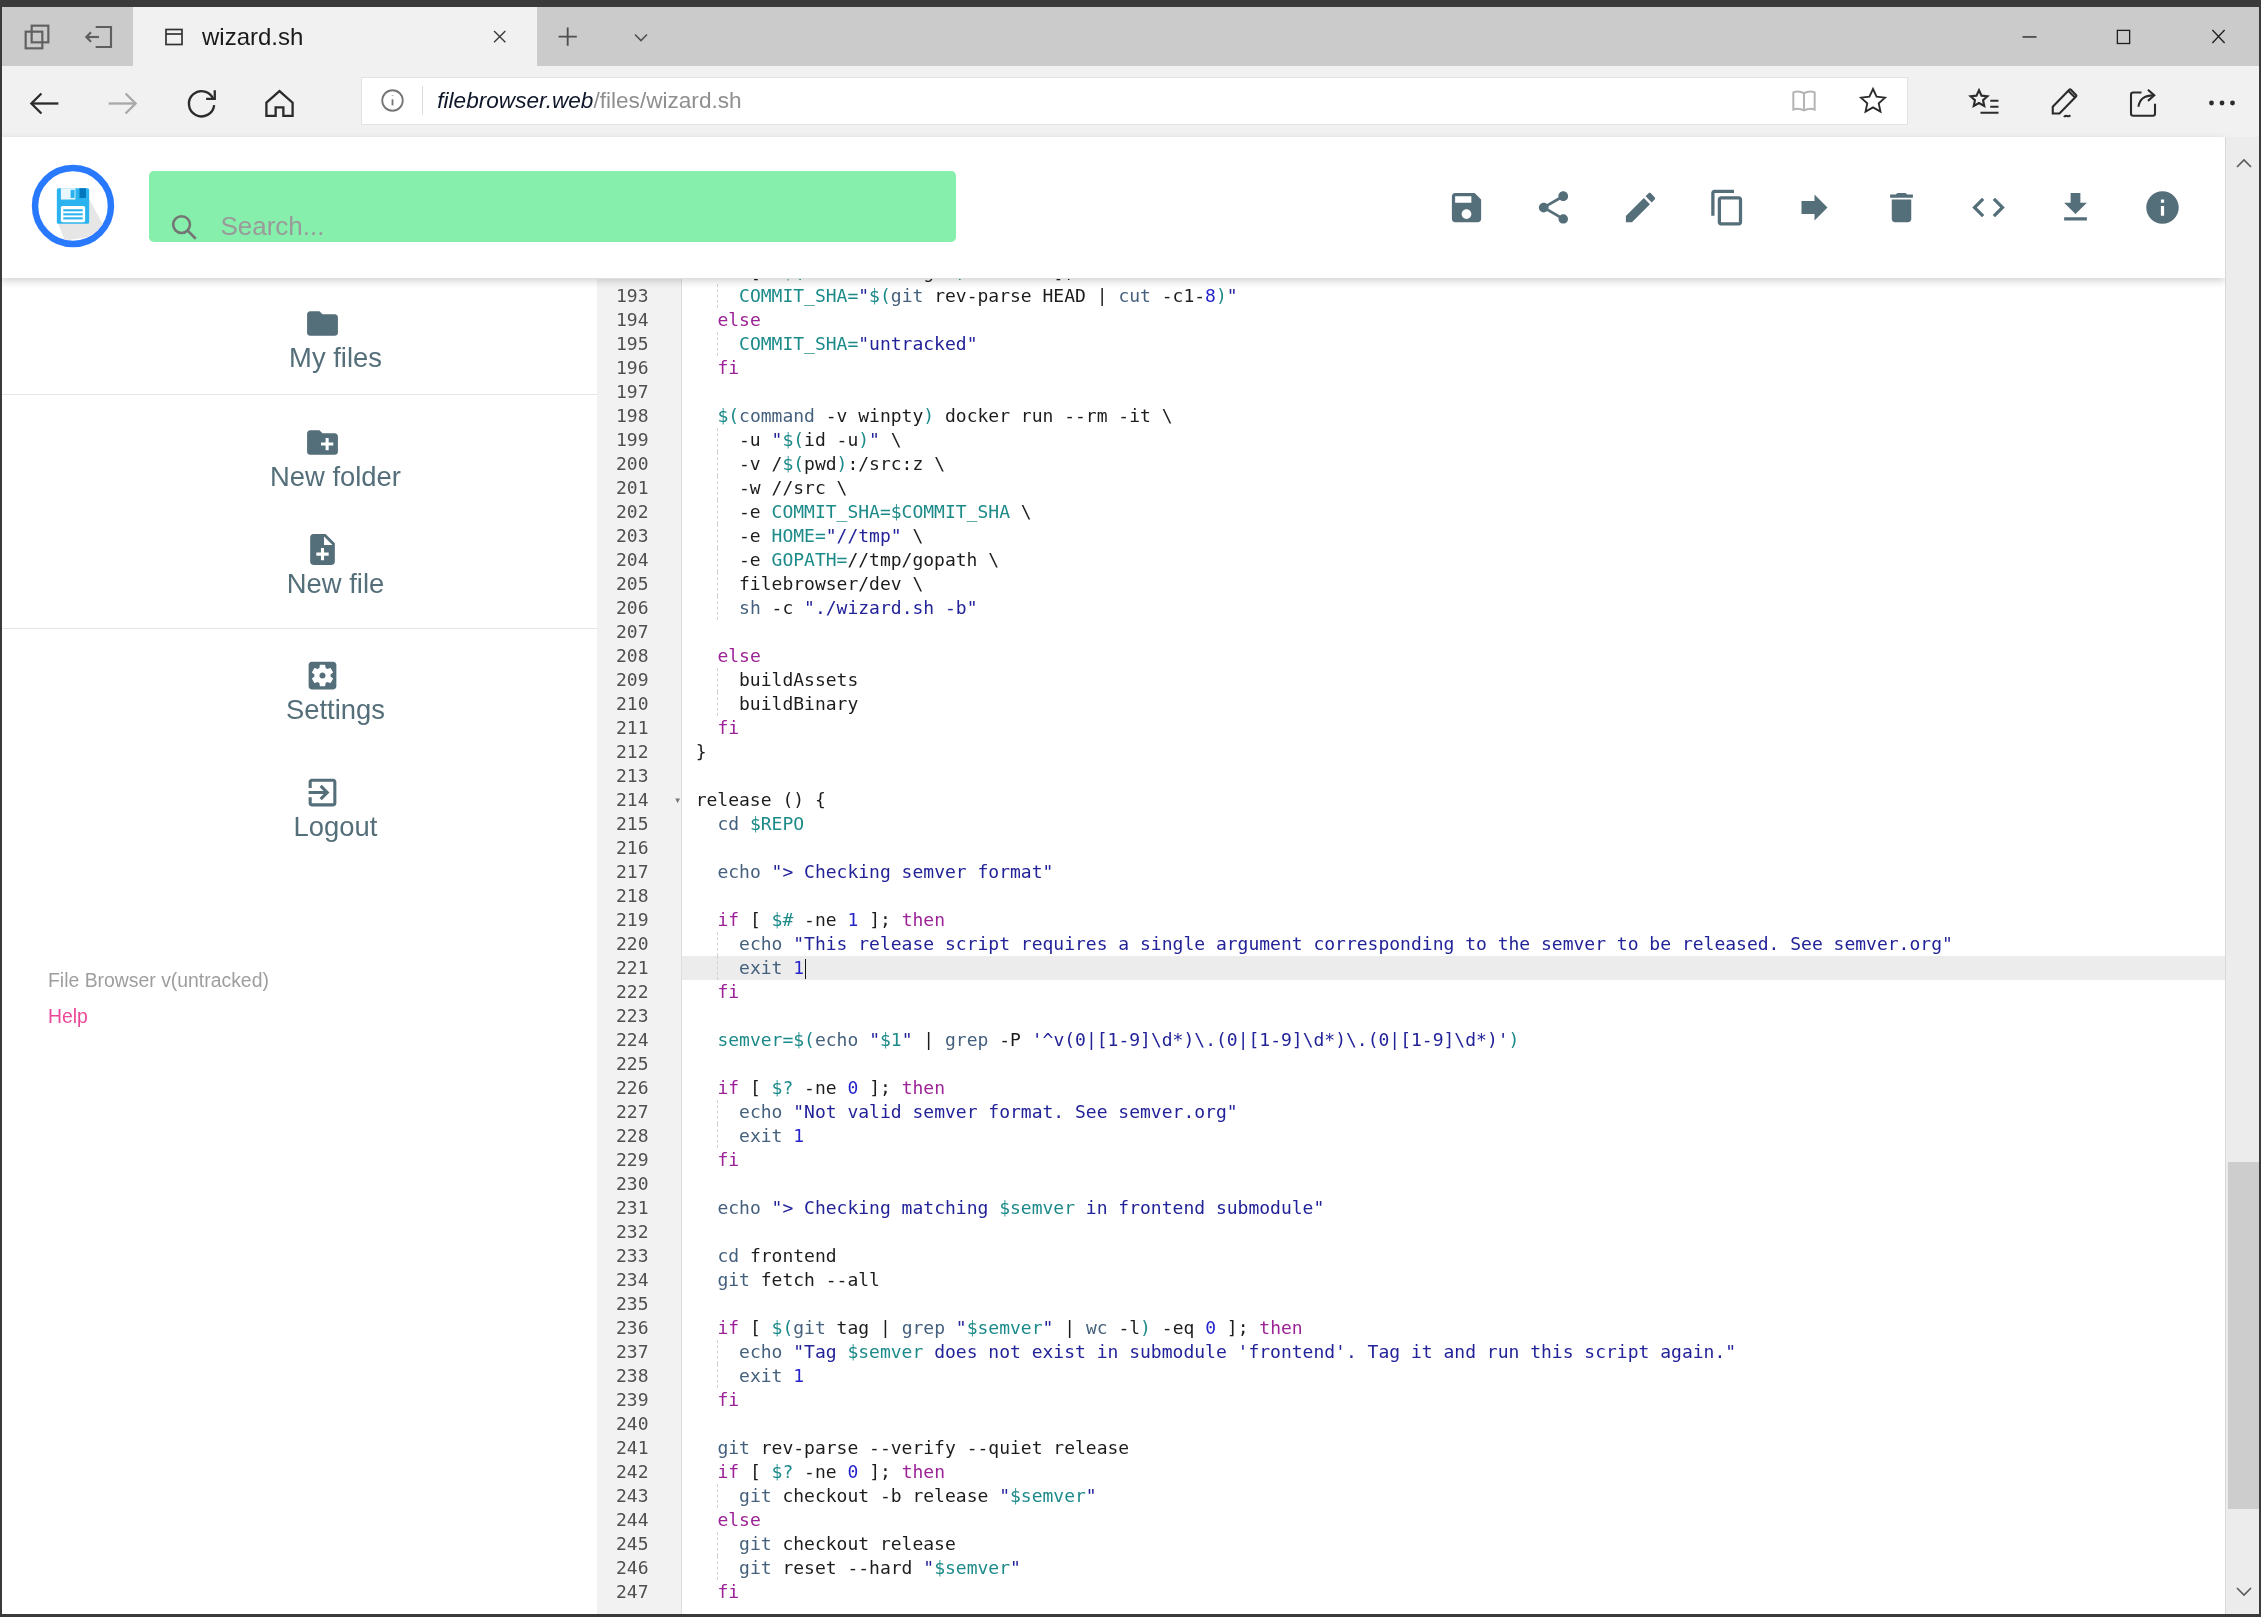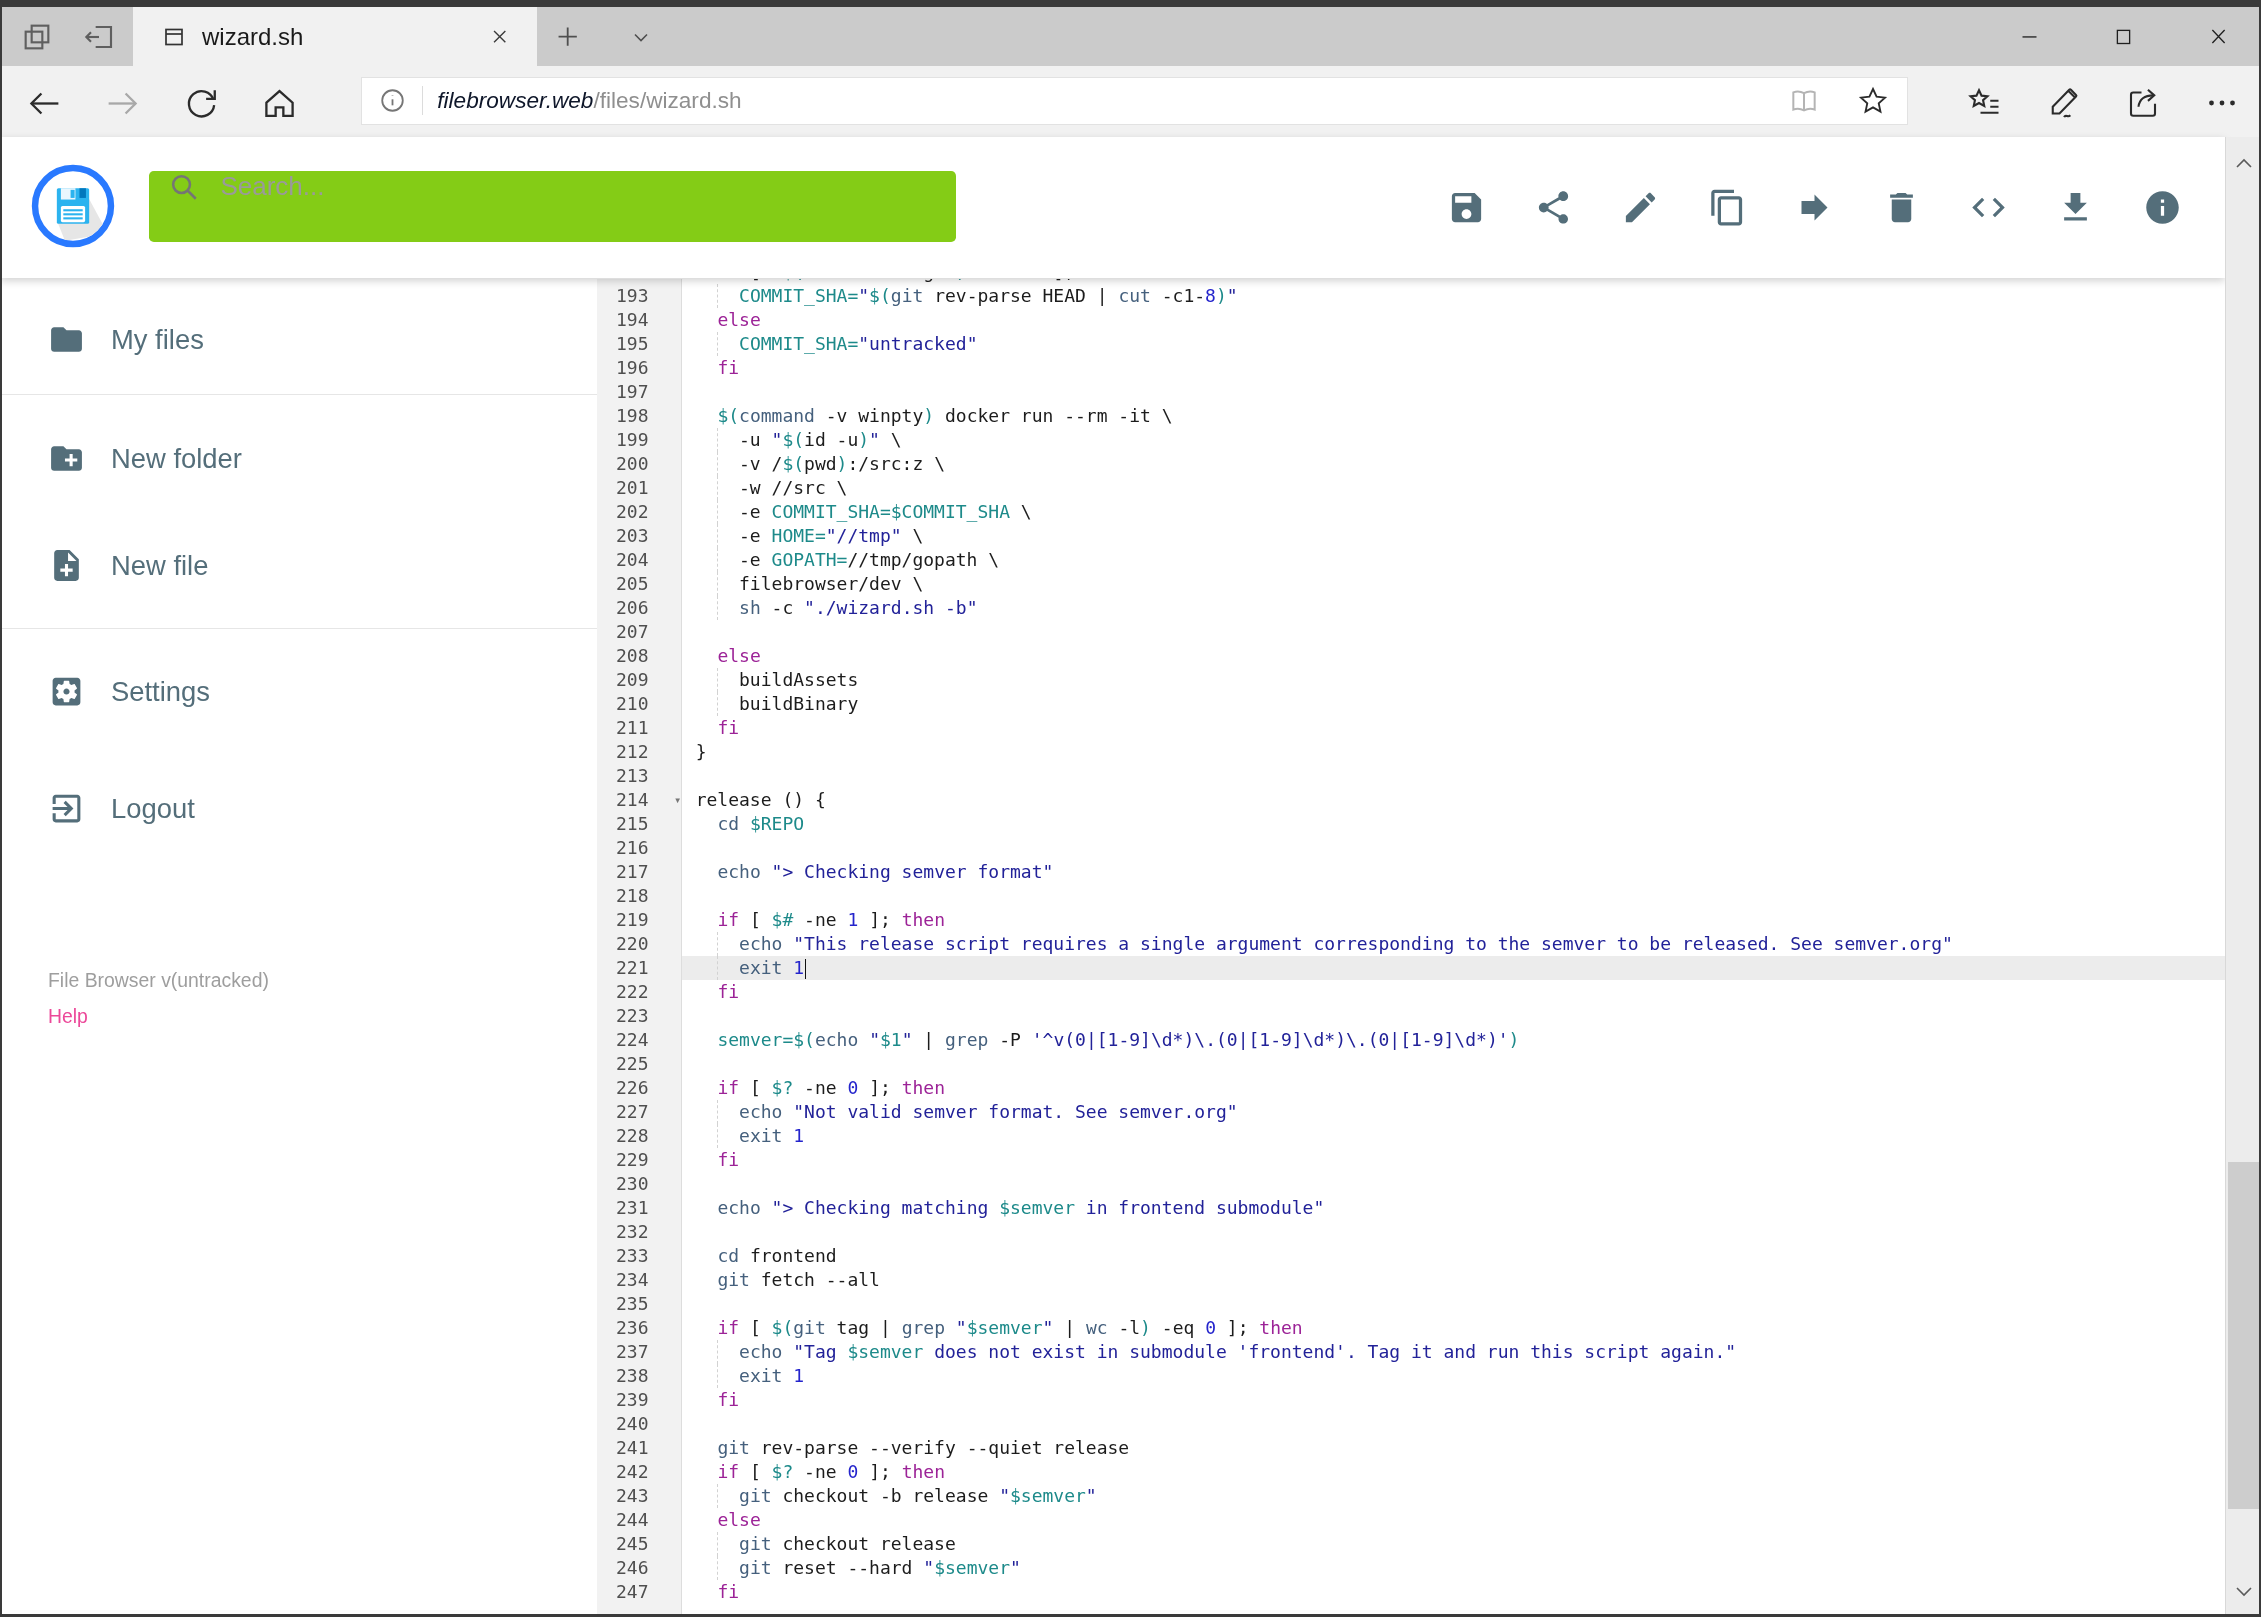--- a/index.html
+++ b/index.html
@@ -27,29 +27,29 @@
   .url-info { width:60px; display:flex; align-items:center; justify-content:center; }
   .url-divider { width:0.8px; height:29px; background:#dcdcdc; }
   .url-text { font-size:22.6px; margin-left:14.5px; white-space:nowrap; flex:1; overflow:hidden; }
   .url-host { color:#0f172a;font-style:italic; }
   .url-path { color:#8f8f8f; }
   .url-side { width:69px; display:flex; align-items:center; justify-content:center; }
 
   
   .appheader { position:absolute; left:0; top:137px; width:2225px; height:141px; background:#fff; box-shadow:0 3.2px 8px rgba(0,0,0,0.18); z-index:10; }
   .logo { position:absolute; left:31px; top:27px; width:84px; height:84px; border:none; background:transparent; }
-  .searchbox { position:absolute; left:149px; top:34px; width:807px; height:71px; background:#84cc16; border-radius:4.8px; display:flex; align-items:flex-start; padding:0 19.4px; }
+  .searchbox { position:absolute; left:149px; top:34px; width:807px; height:71px; background:#86efac; border-radius:4.8px; display:flex; align-items:flex-end; padding:0 19.4px; }
   .searchbox input { border:none; outline:none; background:transparent; font-size:26px; color:#555; margin-left:21px; width:694px; font-family:"Liberation Sans",sans-serif; }
   .searchbox input::placeholder { color:#9a9a9a; }
   .toolbar { position:absolute; left:1447px; top:0; height:141px; display:flex; align-items:center; gap:48px; }
   .tool-btn { width:39px; height:39px; border:none; background:transparent; display:flex; align-items:center; justify-content:center; }
 
   
   .sidebar { position:absolute; left:0; top:279px; width:597px; height:1338px; background:#fff; }
-  .side-item { position:absolute; left:0; width:597px; height:69px; display:flex; align-items:center; padding-left:48px; background:transparent; border:none; cursor:default; }
+  .side-item { position:absolute; left:0; width:597px; height:69px; display:flex; align-items:center; padding-left:48px; background:transparent; border:none; cursor:default;flex-direction:column; }
   .side-label { font-size:27.4px; color:#546e7a; margin-left:26px; }
   .side-divider { position:absolute; left:0; width:597px; height:0.8px; background:#e6e6e6; }
   .side-footer { position:absolute; left:48px; font-size:19.4px; color:#9e9e9e; line-height:36px; }
   .side-help { color:#ec4899; text-decoration:none; }
 
   
   .editor { position:absolute; left:597px; top:279px; width:1628px; height:1338px; overflow:hidden;
             background:linear-gradient(to right,#f2f2f2 0,#f2f2f2 84px,#ddd 84px,#ddd 85px,#fff 85px);
             font-family:"DejaVu Sans Mono", monospace; font-size:18px; line-height:24px; }
   .cm-row { display:flex; height:24px; }

